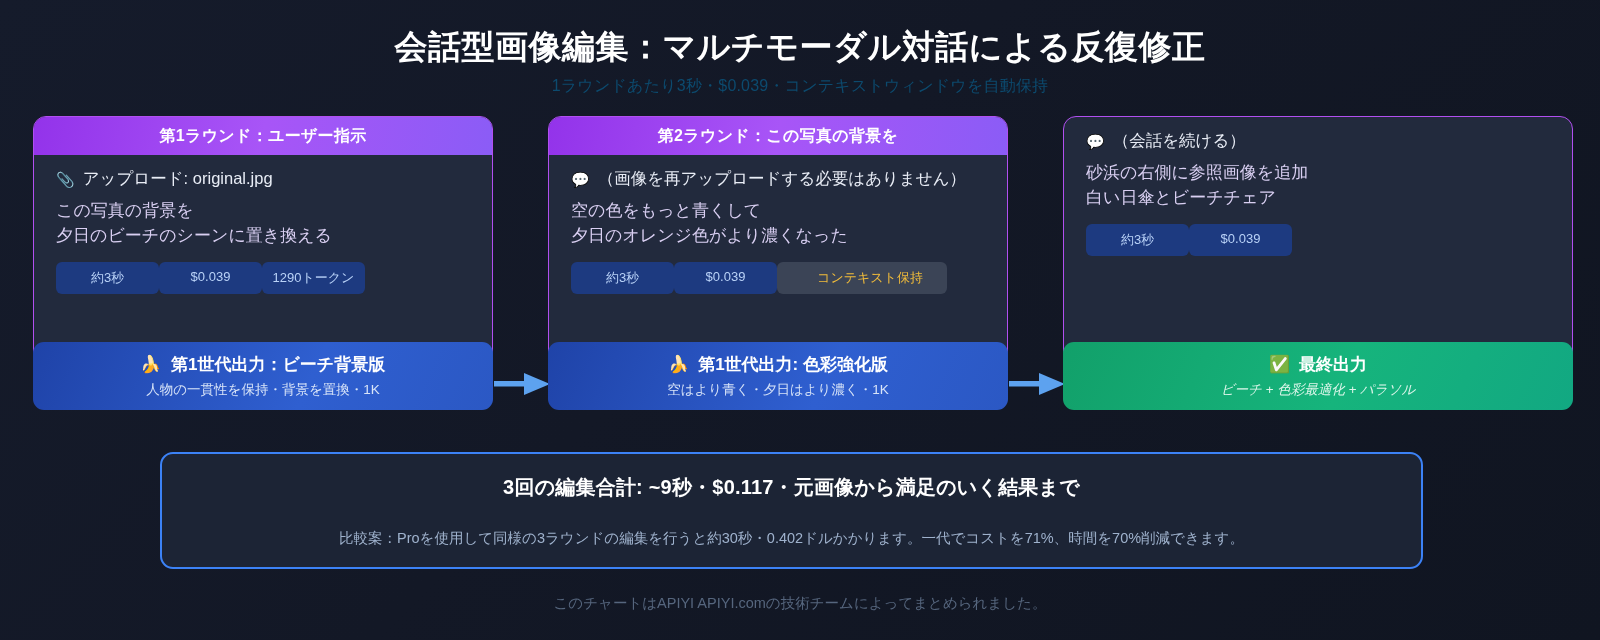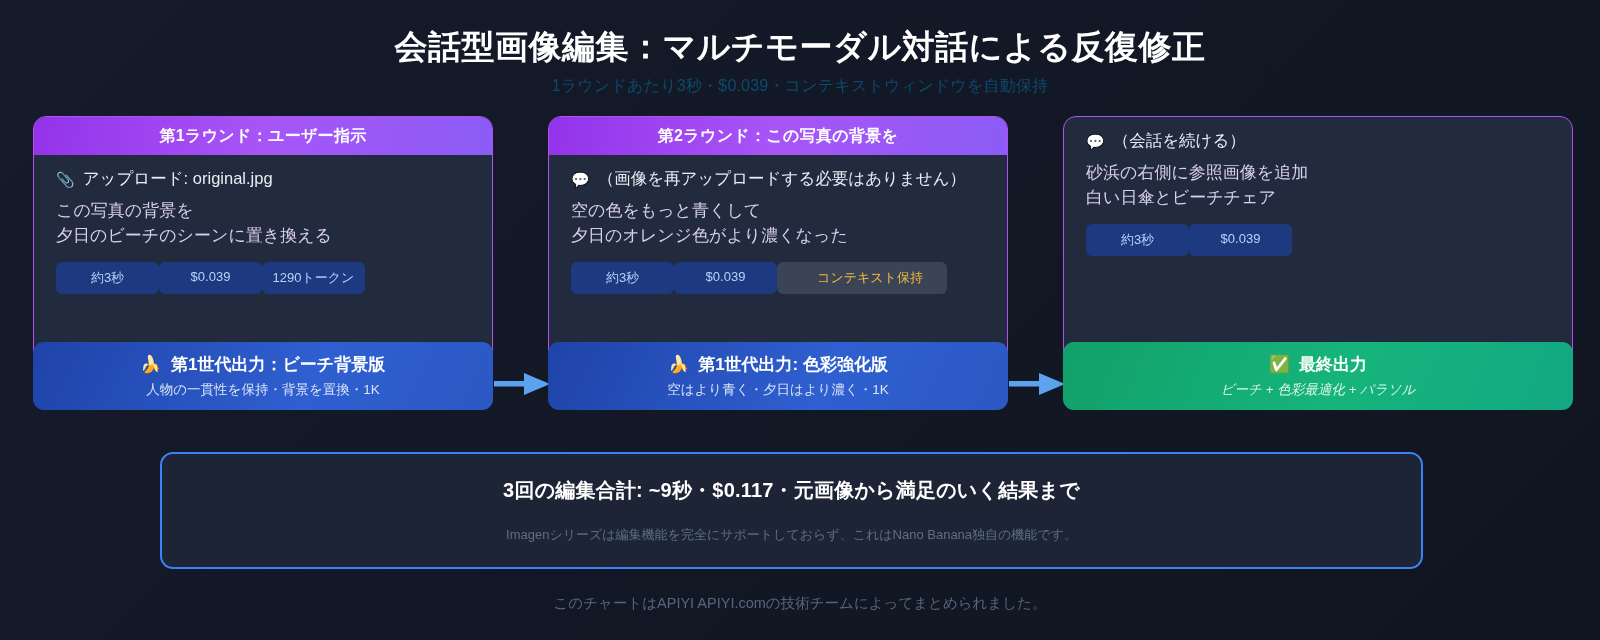--- a/index.html
+++ b/index.html
@@ -316,18 +316,18 @@
         <span>✅</span>
         <span>最終出力</span>
       </div>
       <div class="outbar-sub">ビーチ + 色彩最適化 + パラソル</div>
     </div>
 
   </div>
 
   <div class="summary">
     <div class="summary-main">3回の編集合計: ~9秒・$0.117・元画像から満足のいく結果まで</div>
-    <div class="summary-note2">Imagenシリーズは編集機能を完全にサポートしておらず、これはNano Banana独自の機能です。</div>
+    <div class="summary-note">比較案：Proを使用して同様の3ラウンドの編集を行うと約30秒・0.402ドルかかります。一代でコストを71%、時間を70%削減できます。</div>
   </div>
 
   <div class="footer">このチャートはAPIYI APIYI.comの技術チームによってまとめられました。</div>
 
 </div>
 
 </body></html>

